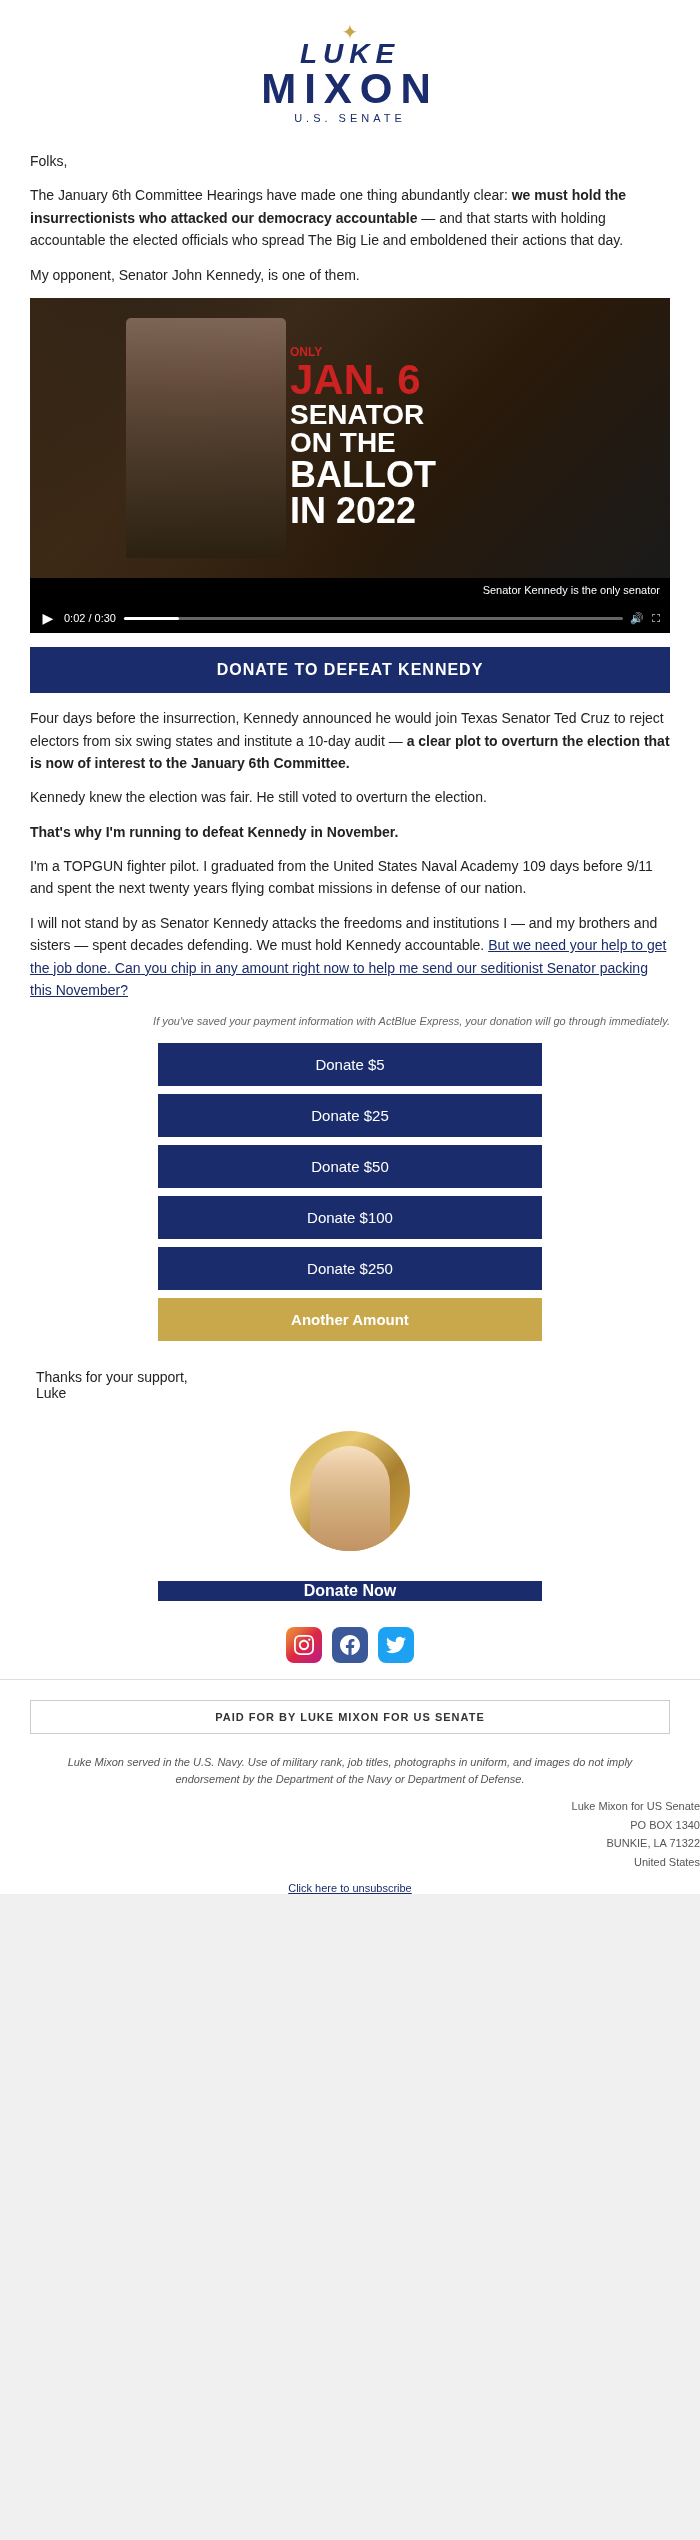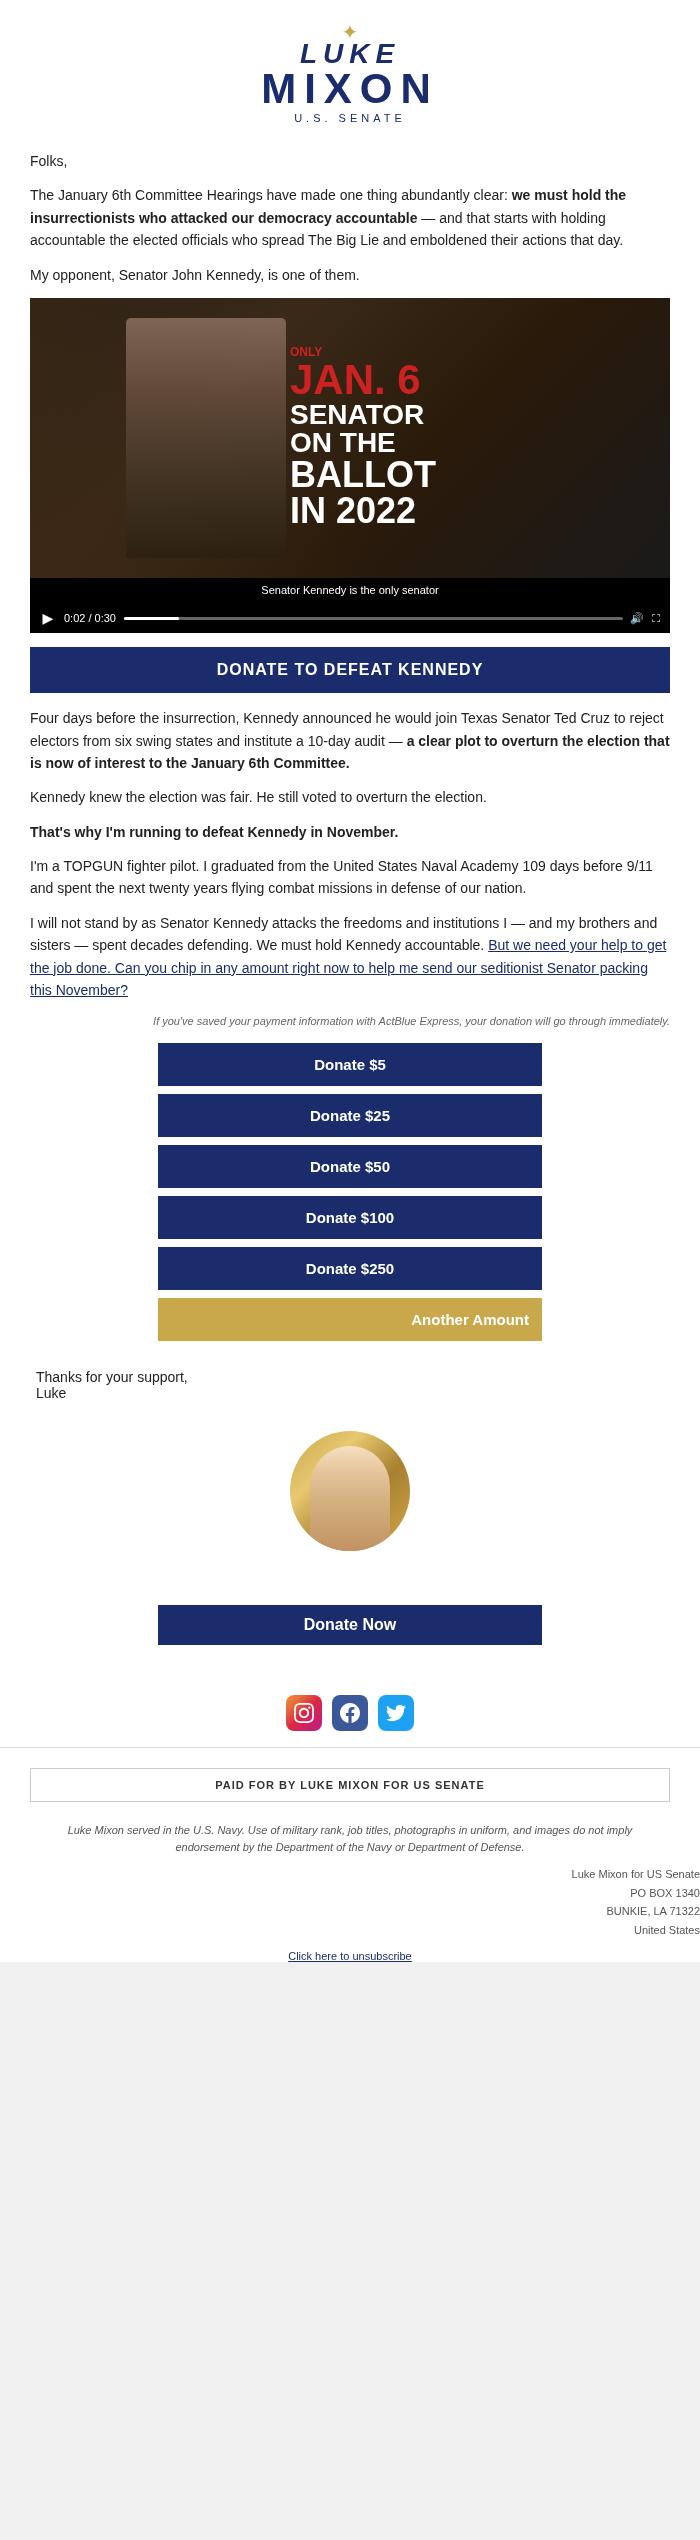--- a/index.html
+++ b/index.html
@@ -173,21 +173,21 @@
       width: 11%;
       height: 100%;
       background: #fff;
       border-radius: 2px;
     }
     .video-caption {
       background: rgba(0,0,0,0.75);
       color: #fff;
       font-size: 11px;
       padding: 4px 10px;
-      text-align: center;
+      text-align: right;
     }
     .donate-defeat-btn {
       display: block;
       width: 100%;
       background: #1a2c6b;
       color: #fff;
       font-size: 16px;
       font-weight: 900;
       text-align: center;
       padding: 14px;
@@ -196,49 +196,49 @@
       cursor: pointer;
       letter-spacing: 1px;
     }
     .donate-btn {
       display: block;
       width: 60%;
       margin: 8px auto;
       background: #1a2c6b;
       color: #fff;
       font-size: 15px;
-      font-weight: 700;
+      font-weight: 400;
       text-align: center;
       padding: 13px;
       border: none;
       cursor: pointer;
     }
     .another-amount-btn {
       display: block;
       width: 60%;
       margin: 8px auto;
       background: #c8a84b;
       color: #fff;
       font-size: 15px;
       font-weight: 700;
-      text-align: right;
+      text-align: center;
       padding: 13px;
       border: none;
       cursor: pointer;
     }
     .donate-now-btn {
       display: block;
       width: 60%;
-      margin: 24px auto;
+      margin: 0 auto;
       background: #1a2c6b;
       color: #fff;
       font-size: 16px;
       font-weight: 700;
       text-align: center;
-      padding: 11px;
+      padding: 1px;
       border: none;
       cursor: pointer;
     }
     .donate-monthly-btn {
       display: block;
       width: 60%;
       margin: 8px auto;
       background: #c8a84b;
       color: #fff;
       font-size: 16px;

